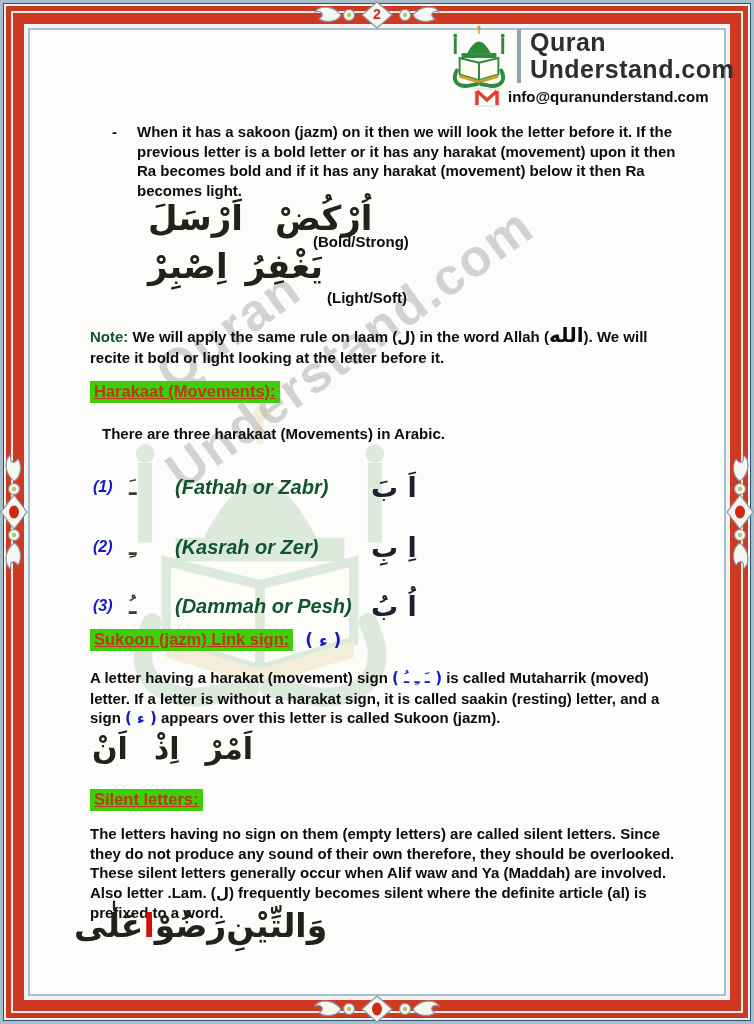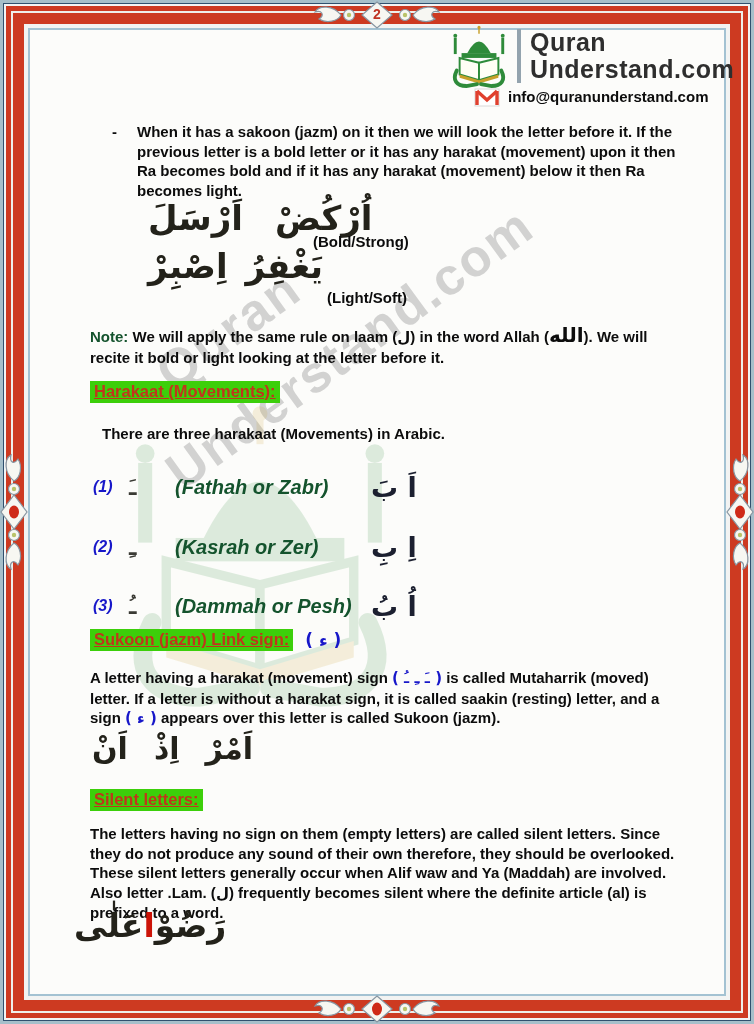--- a/index.html
+++ b/index.html
@@ -228,15 +228,16 @@
     <span>اِذْ</span>
     <span>اَمْرْ</span>
   </div>
 
   <div class="hl" style="left:90px;top:789px;">Silent letters:</div>
   <div class="abs par" style="left:90px;top:824px;width:588px;"><span>The letters having no sign on them (empty letters) are called silent letters. Since they do not produce any sound of their own therefore, they should be overlooked. These silent letters generally occur when </span><span class="it">Alif</span><span> waw and </span><span class="it">Ya (Maddah)</span><span> are involved. Also letter .</span><span class="it">Lam.</span><span> (</span><span class="arin">ل</span><span>) frequently becomes silent where the definite article </span><span class="it">(al)</span><span> is prefixed to a word.</span></div>
 
   <div class="ar-row arx" style="left:74px;top:906px;font-size:33px;">
     <span>عَلٰى</span>
     <span dir="rtl"><span>رَضُوْ</span><span class="red-letter">ا</span></span>
+    <span>وَالتِّيْنِ</span>
   </div>
 
 </div>
 
 </body></html>

